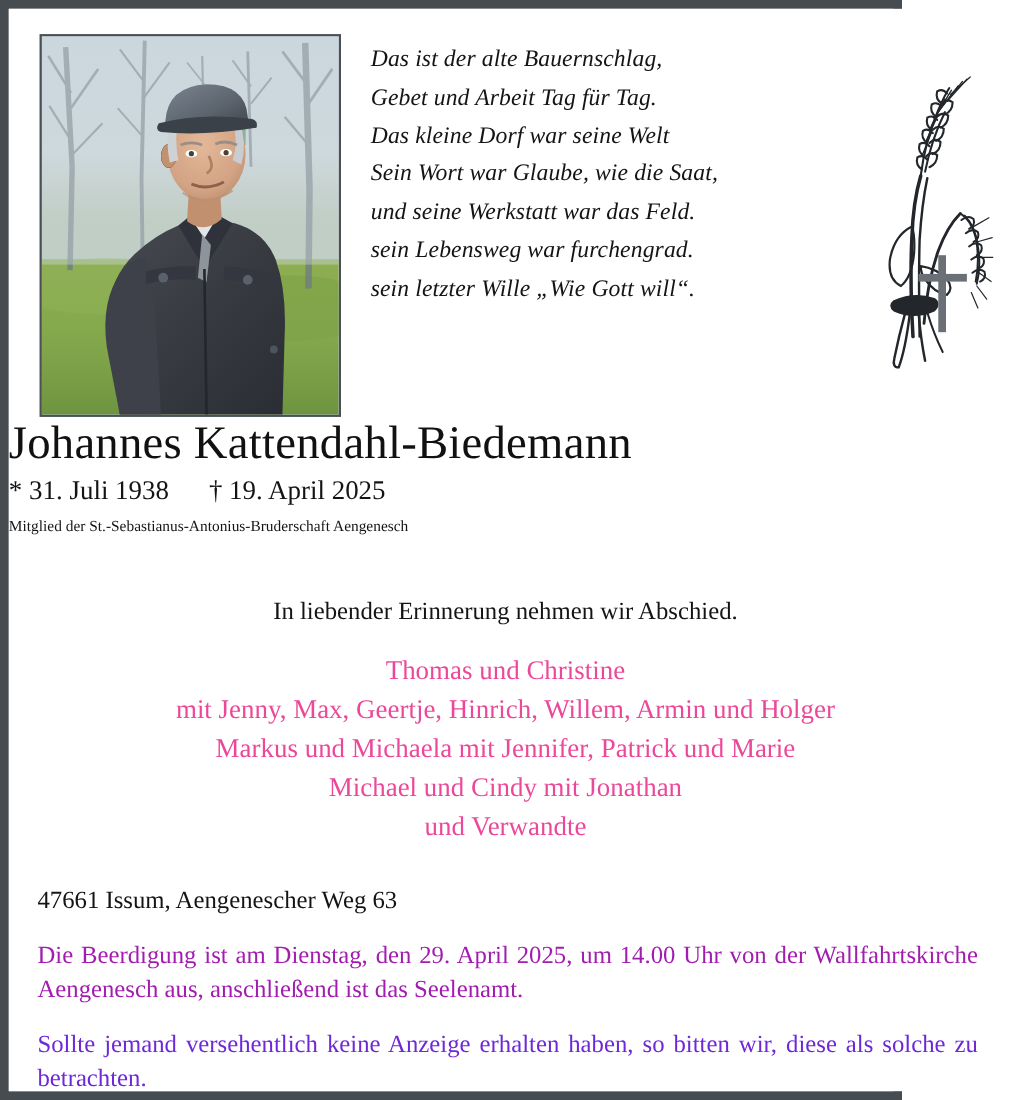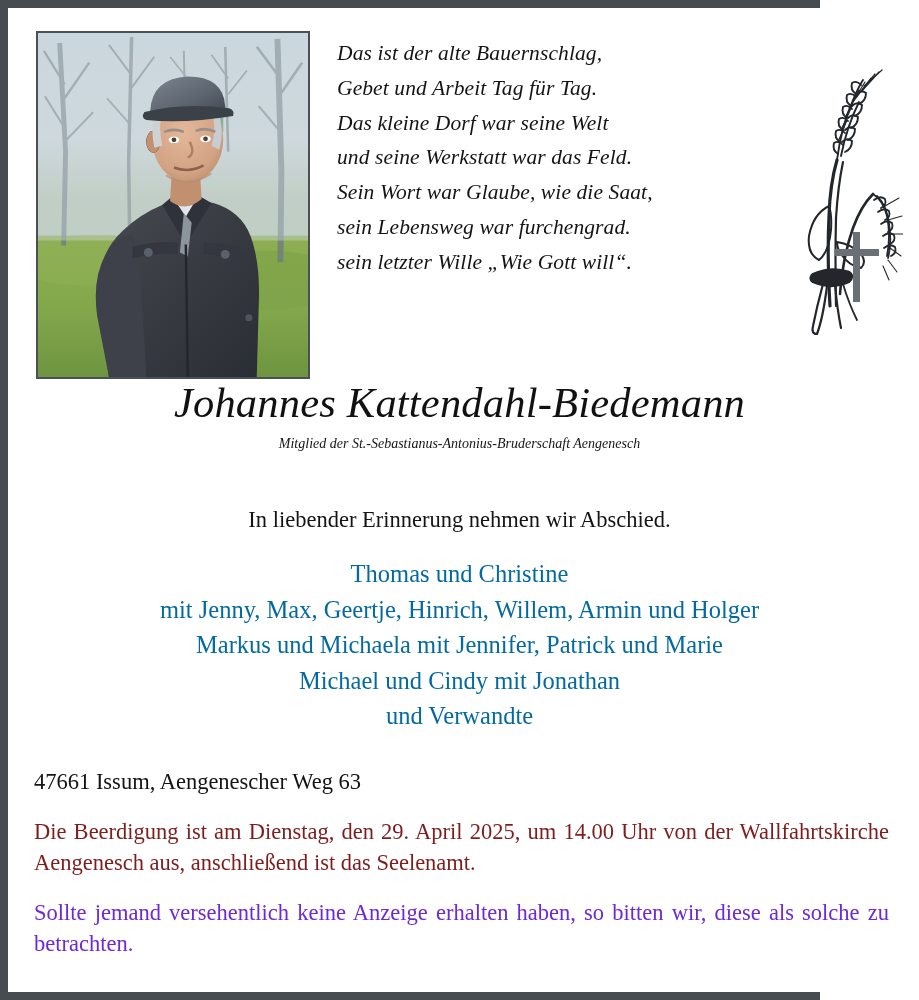--- a/index.html
+++ b/index.html
@@ -74,23 +74,21 @@
     position: absolute;
     left: 775px;
     top: 48px;
     width: 120px;
     height: 280px;
   }
 
   
   .name-block {
     position: relative;
-    text-align: center;
     margin-top: 10px;
-    font-style: italic;
   }
 
   .deceased-name {
     font-size: 42.5px;
     line-height: 50px;
     letter-spacing: 0.2px;
     color: #111111;
     white-space: nowrap;
   }
 
@@ -116,21 +114,21 @@
     line-height: 32px;
     margin-top: 44px;
     color: #141414;
   }
 
   .family-list {
     text-align: center;
     font-size: 24.5px;
     line-height: 35.5px;
     margin-top: 20px;
-    color: #0369a1;
+    color: #ec4899;
   }
   .family-line { white-space: nowrap; }
 
   
   .footer {
     margin-top: 32px;
     padding-left: 26px;
     padding-right: 22px;
   }
 
@@ -138,21 +136,21 @@
     font-size: 22.5px;
     line-height: 31px;
     color: #141414;
   }
 
   .funeral-info {
     font-size: 22.5px;
     line-height: 31px;
     margin-top: 19px;
     text-align: justify;
-    color: #7f1d1d;
+    color: #a21caf;
   }
 
   .apology-note {
     font-size: 22.5px;
     line-height: 31px;
     margin-top: 19px;
     text-align: justify;
     color: #6d28d9;
   }
 </style>
@@ -269,22 +267,22 @@
           <path d="M138 136 Q153 142 168 134" stroke="#90604a" stroke-width="2.6" fill="none"></path>
 
           <path d="M130 144 Q152 158 176 142" stroke="#bb8d6d" stroke-width="2" fill="none" opacity="0.7"></path>
         </svg>
       </div>
 
       <div class="poem">
         <div class="poem-line">Das ist der alte Bauernschlag,</div>
         <div class="poem-line">Gebet und Arbeit Tag für Tag.</div>
         <div class="poem-line">Das kleine Dorf war seine Welt</div>
+        <div class="poem-line">Sein Wort war Glaube, wie die Saat,</div>
         <div class="poem-line">und seine Werkstatt war das Feld.</div>
-        <div class="poem-line">Sein Wort war Glaube, wie die Saat,</div>
         <div class="poem-line">sein Lebensweg war furchengrad.</div>
         <div class="poem-line">sein letzter Wille „Wie Gott will“.</div>
       </div>
 
       <div class="emblem">
         <svg width="120" height="280" viewBox="0 0 120 280">
           <g stroke="#23272b" fill="none" stroke-linecap="round">
 
             <path d="M47 250 Q44 200 46 160 Q47 128 54 104" stroke-width="3.2"></path>
             <path d="M53 250 Q52 200 53 162 Q55 130 60 106" stroke-width="2.2"></path>
@@ -346,20 +344,27 @@
           <g>
             <rect x="70" y="176" width="7" height="70" fill="#6a7075"></rect>
             <rect x="52" y="193" width="44" height="7" fill="#6a7075"></rect>
           </g>
         </svg>
       </div>
     </div>
 
     <div class="name-block">
       <div class="deceased-name">Johannes Kattendahl-Biedemann</div>
+      <div class="life-dates">
+        <span>*</span>
+        <span>31. Juli 1938</span>
+        <span class="gap"></span>
+        <span>†</span>
+        <span>19. April 2025</span>
+      </div>
       <div class="membership">Mitglied der St.-Sebastianus-Antonius-Bruderschaft Aengenesch</div>
     </div>
 
     <div class="mourning-intro">In liebender Erinnerung nehmen wir Abschied.</div>
 
     <div class="family-list">
       <div class="family-line">Thomas und Christine</div>
       <div class="family-line">mit Jenny, Max, Geertje, Hinrich, Willem, Armin und Holger</div>
       <div class="family-line">Markus und Michaela mit Jennifer, Patrick und Marie</div>
       <div class="family-line">Michael und Cindy mit Jonathan</div>

